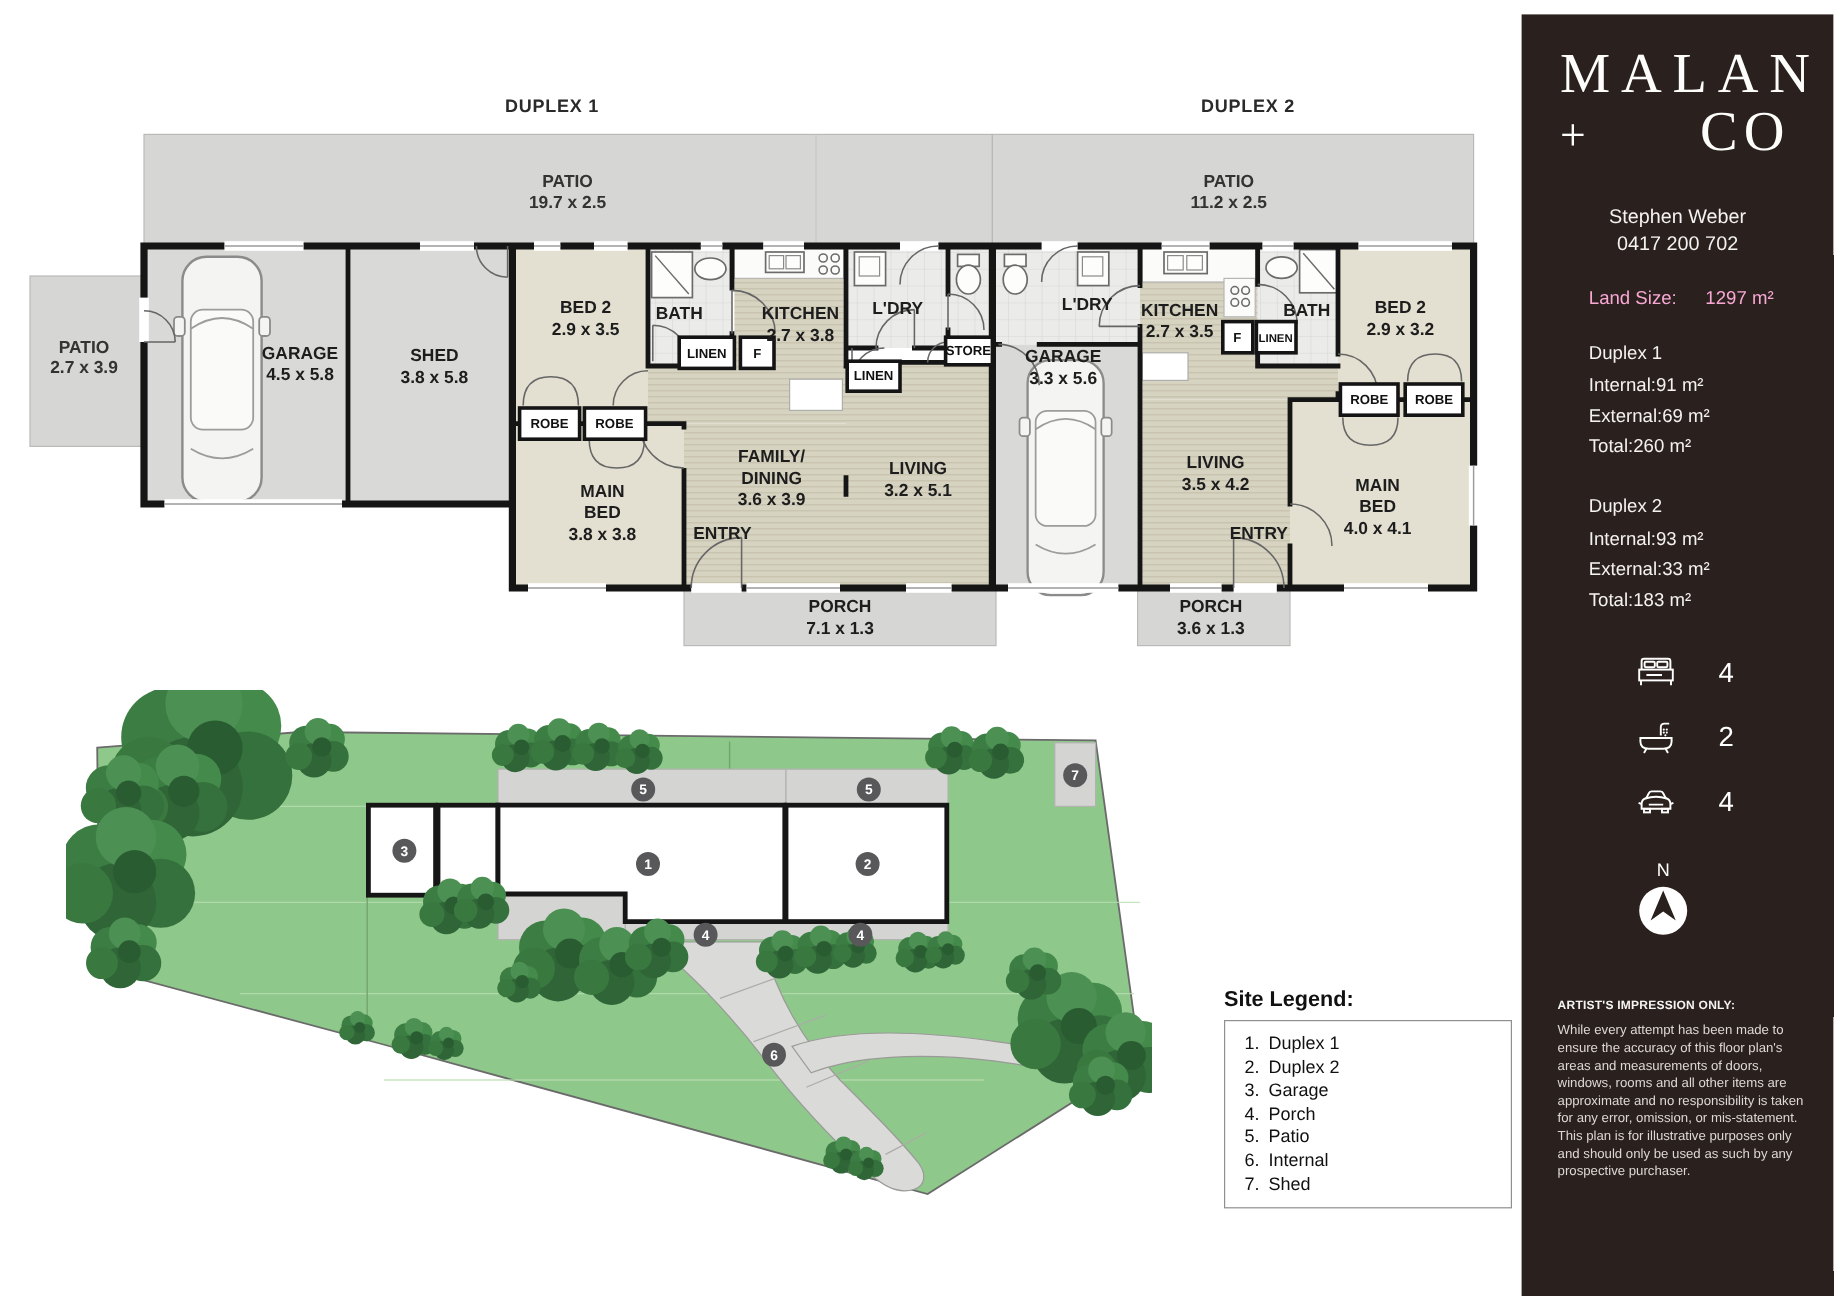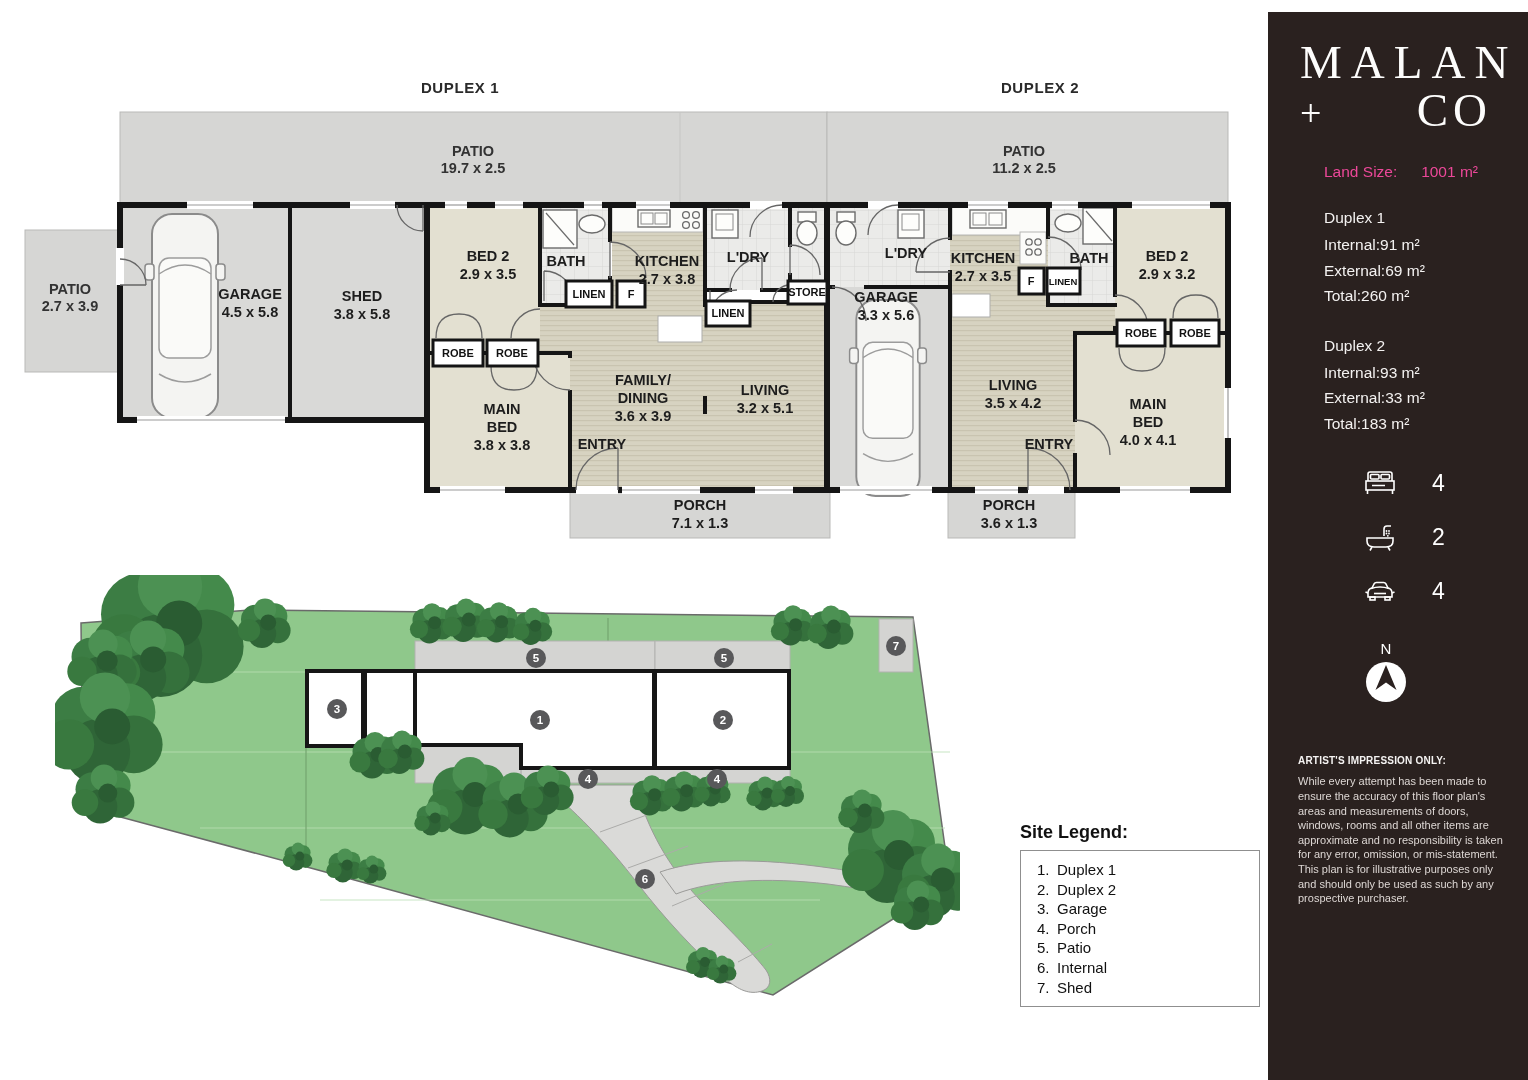--- a/index.html
+++ b/index.html
@@ -37,21 +37,21 @@
   
   #sidebar{position:absolute;left:1268px;top:0;width:260px;height:1080px;
            background:#2a211f;color:#fff;box-sizing:border-box;margin-top:12px;}
   .logo{padding:26px 36px 0 32px;font-family:"Liberation Serif",serif;color:#fdfdfc;}
   .logo-l1{font-size:47px;letter-spacing:9px;line-height:1.05;}
   .logo-l2{display:flex;justify-content:space-between;align-items:baseline;margin-top:-4px;}
   .logo-plus{font-size:38px;font-weight:400;}
   .logo-co{font-size:47px;letter-spacing:5px;}
   .agent{text-align:center;margin-top:34px;font-size:16.5px;line-height:21.5px;color:#f4f2f1;}
   .address{text-align:center;margin-top:70px;font-size:19.5px;line-height:22.5px;color:#fff;}
-  .kv{display:flex;justify-content:space-between;margin:26px 50px 0 56px;font-size:15.5px;color:#ec4899;}
+  .kv{display:flex;justify-content:space-between;margin:26px 50px 0 56px;font-size:15.5px;color:#f9a8d4;}
   .dup{margin:28px 50px 0 56px;font-size:15.5px;color:#f4f2f1;}
   .dup-h{margin-bottom:5px;}
   .dup-row{display:flex;line-height:25.5px;}
   .stats{margin-top:20px;}
   .stat-row{display:flex;align-items:center;height:54px;padding-left:94px;}
   .stat-ic{width:36px;height:34px;display:flex;align-items:center;justify-content:center;}
   .stat-n{font-size:23px;margin-left:34px;color:#fff;}
   .compass{width:46px;margin:22px 0 0 95px;text-align:center;}
   .compass-n{font-size:15px;color:#fff;margin-bottom:2px;}
   .disc{margin:46px 24px 0 30px;}
@@ -445,25 +445,29 @@
 
 <div id="sidebar">
   <div class="logo">
     <div class="logo-l1">MALAN</div>
     <div class="logo-l2">
       <span class="logo-plus">+</span>
       <span class="logo-co">CO</span>
     </div>
   </div>
 
+  <div class="agent">
+    <div>Stephen Weber</div>
+    <div>0417 200 702</div>
+  </div>
 
 
   <div class="kv">
     <span>Land Size:</span>
-    <span>1001 m²</span>
+    <span>1297 m²</span>
   </div>
 
   <div class="dup">
     <div class="dup-h">Duplex 1</div>
     <div class="dup-row">
           <span>Internal:</span>
           <span>91 m²</span>
         </div>
     <div class="dup-row">
           <span>External:</span>

